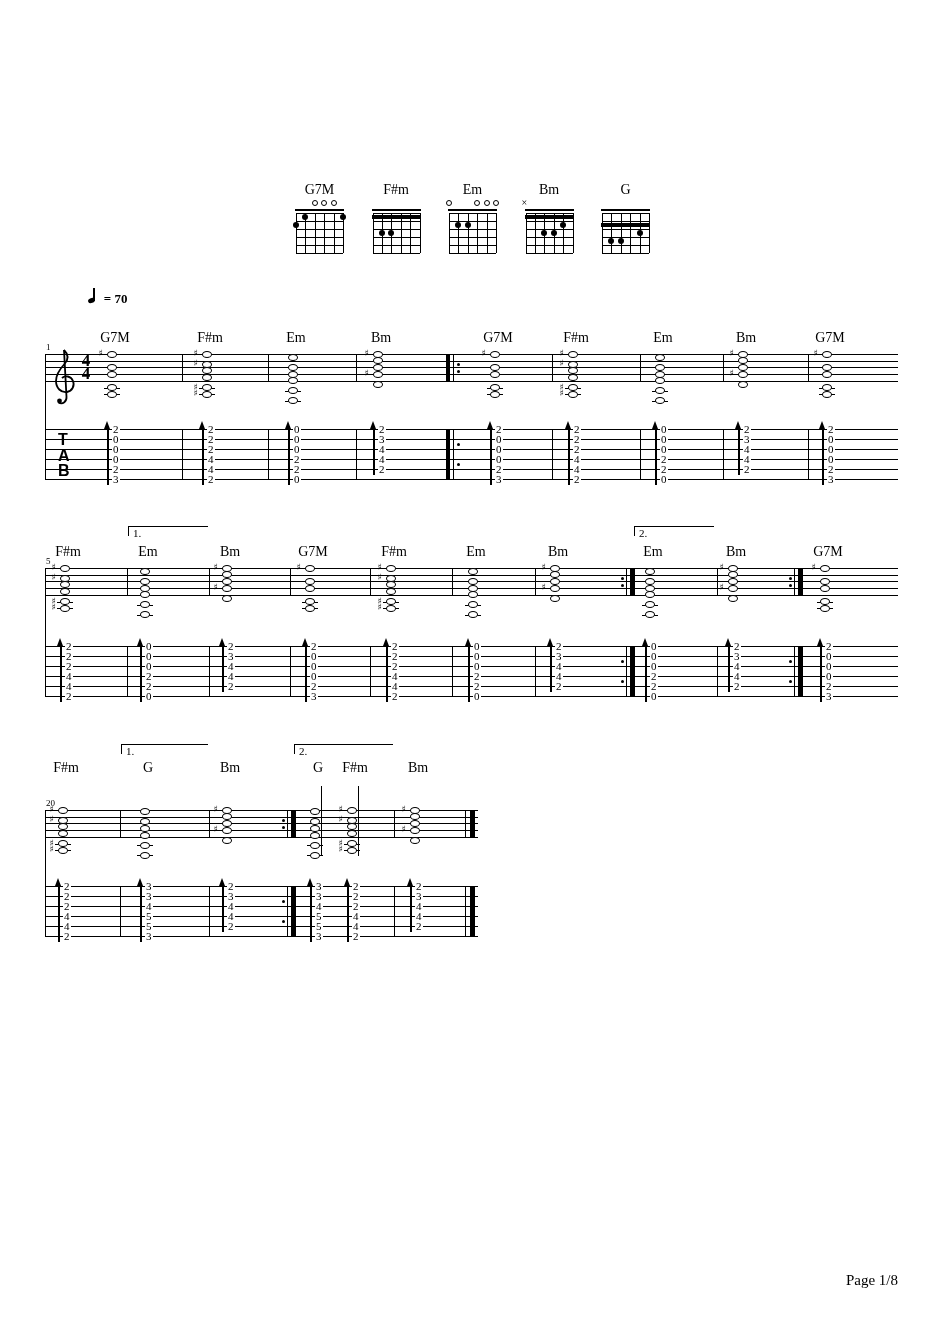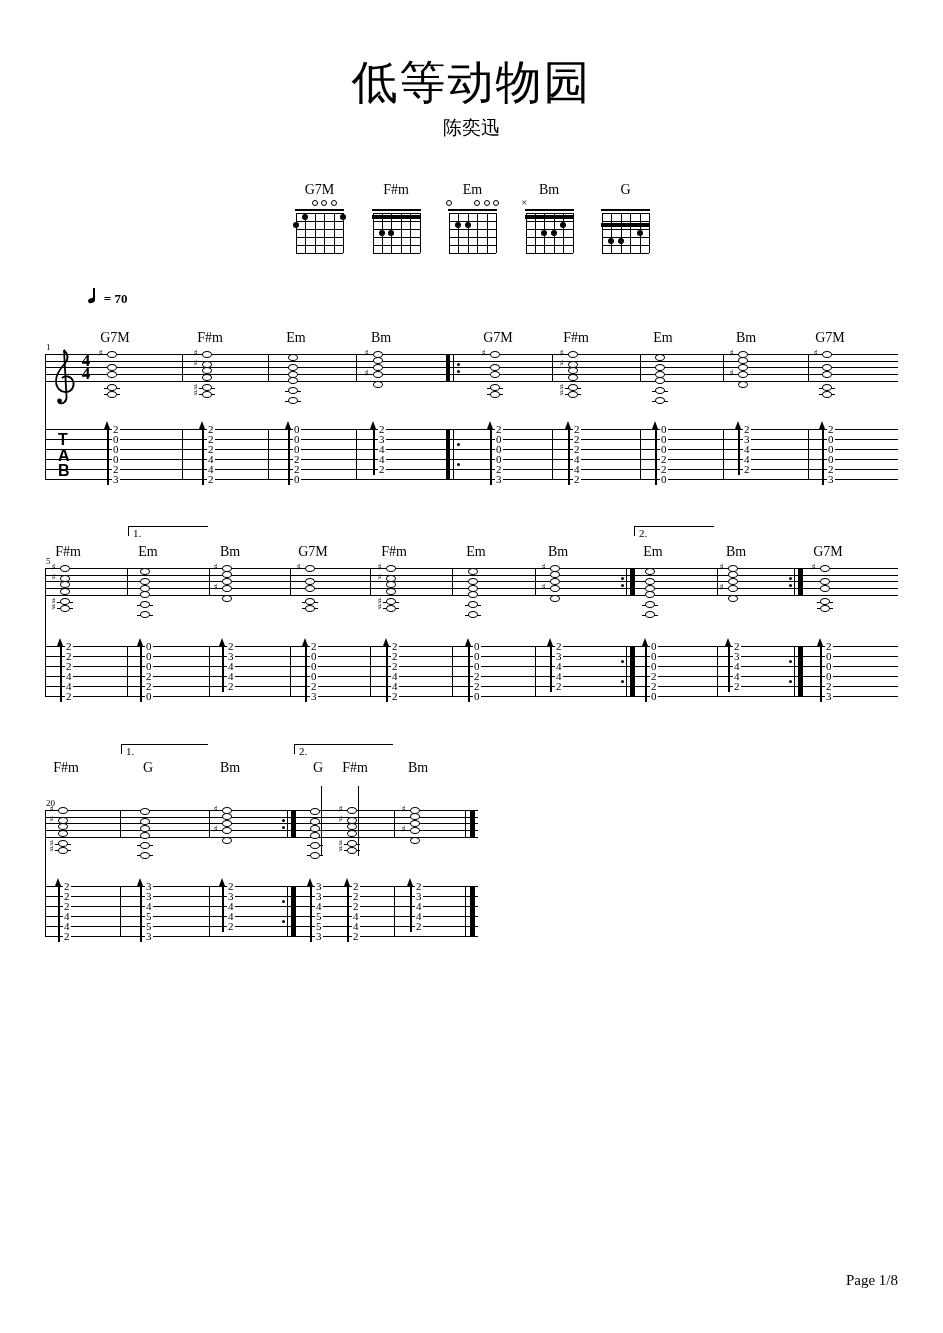--- a/index.html
+++ b/index.html
@@ -36,22 +36,20 @@
   .nh{display:inline-block;width:7px;height:5px;background:#000;border-radius:50%;transform:rotate(-20deg);}
   .stm{display:inline-block;width:1.5px;height:13px;background:#000;margin-left:-2px;vertical-align:2px;}
   .tempo-text{margin-left:6px;}
   .page-label{position:absolute;right:45px;top:1272px;font-size:15px;}
   .clefbox{position:absolute;}
 </style>
 </head>
 <body>
 
 <div id="page">
-  <div class="title">低等动物园</div>
-  <div class="artist">陈奕迅</div>
   <div id="diagrams">
       <div class="diag-label" style="left: 281px; top: 182px; width: 77px; text-align: center; position: absolute;">G7M</div>
       <div class="hline" style="left: 295px; top: 209px; width: 49px; height: 1.5px;"></div>
       <div class="vline" style="left: 296px; top: 213px; height: 40px;"></div>
       <div class="vline" style="left: 305.4px; top: 213px; height: 40px;"></div>
       <div class="vline" style="left: 314.8px; top: 213px; height: 40px;"></div>
       <div class="vline" style="left: 324.2px; top: 213px; height: 40px;"></div>
       <div class="vline" style="left: 333.6px; top: 213px; height: 40px;"></div>
       <div class="vline" style="left: 343px; top: 213px; height: 40px;"></div>
       <div class="hline" style="left: 296px; top: 213px; width: 47px;"></div>

